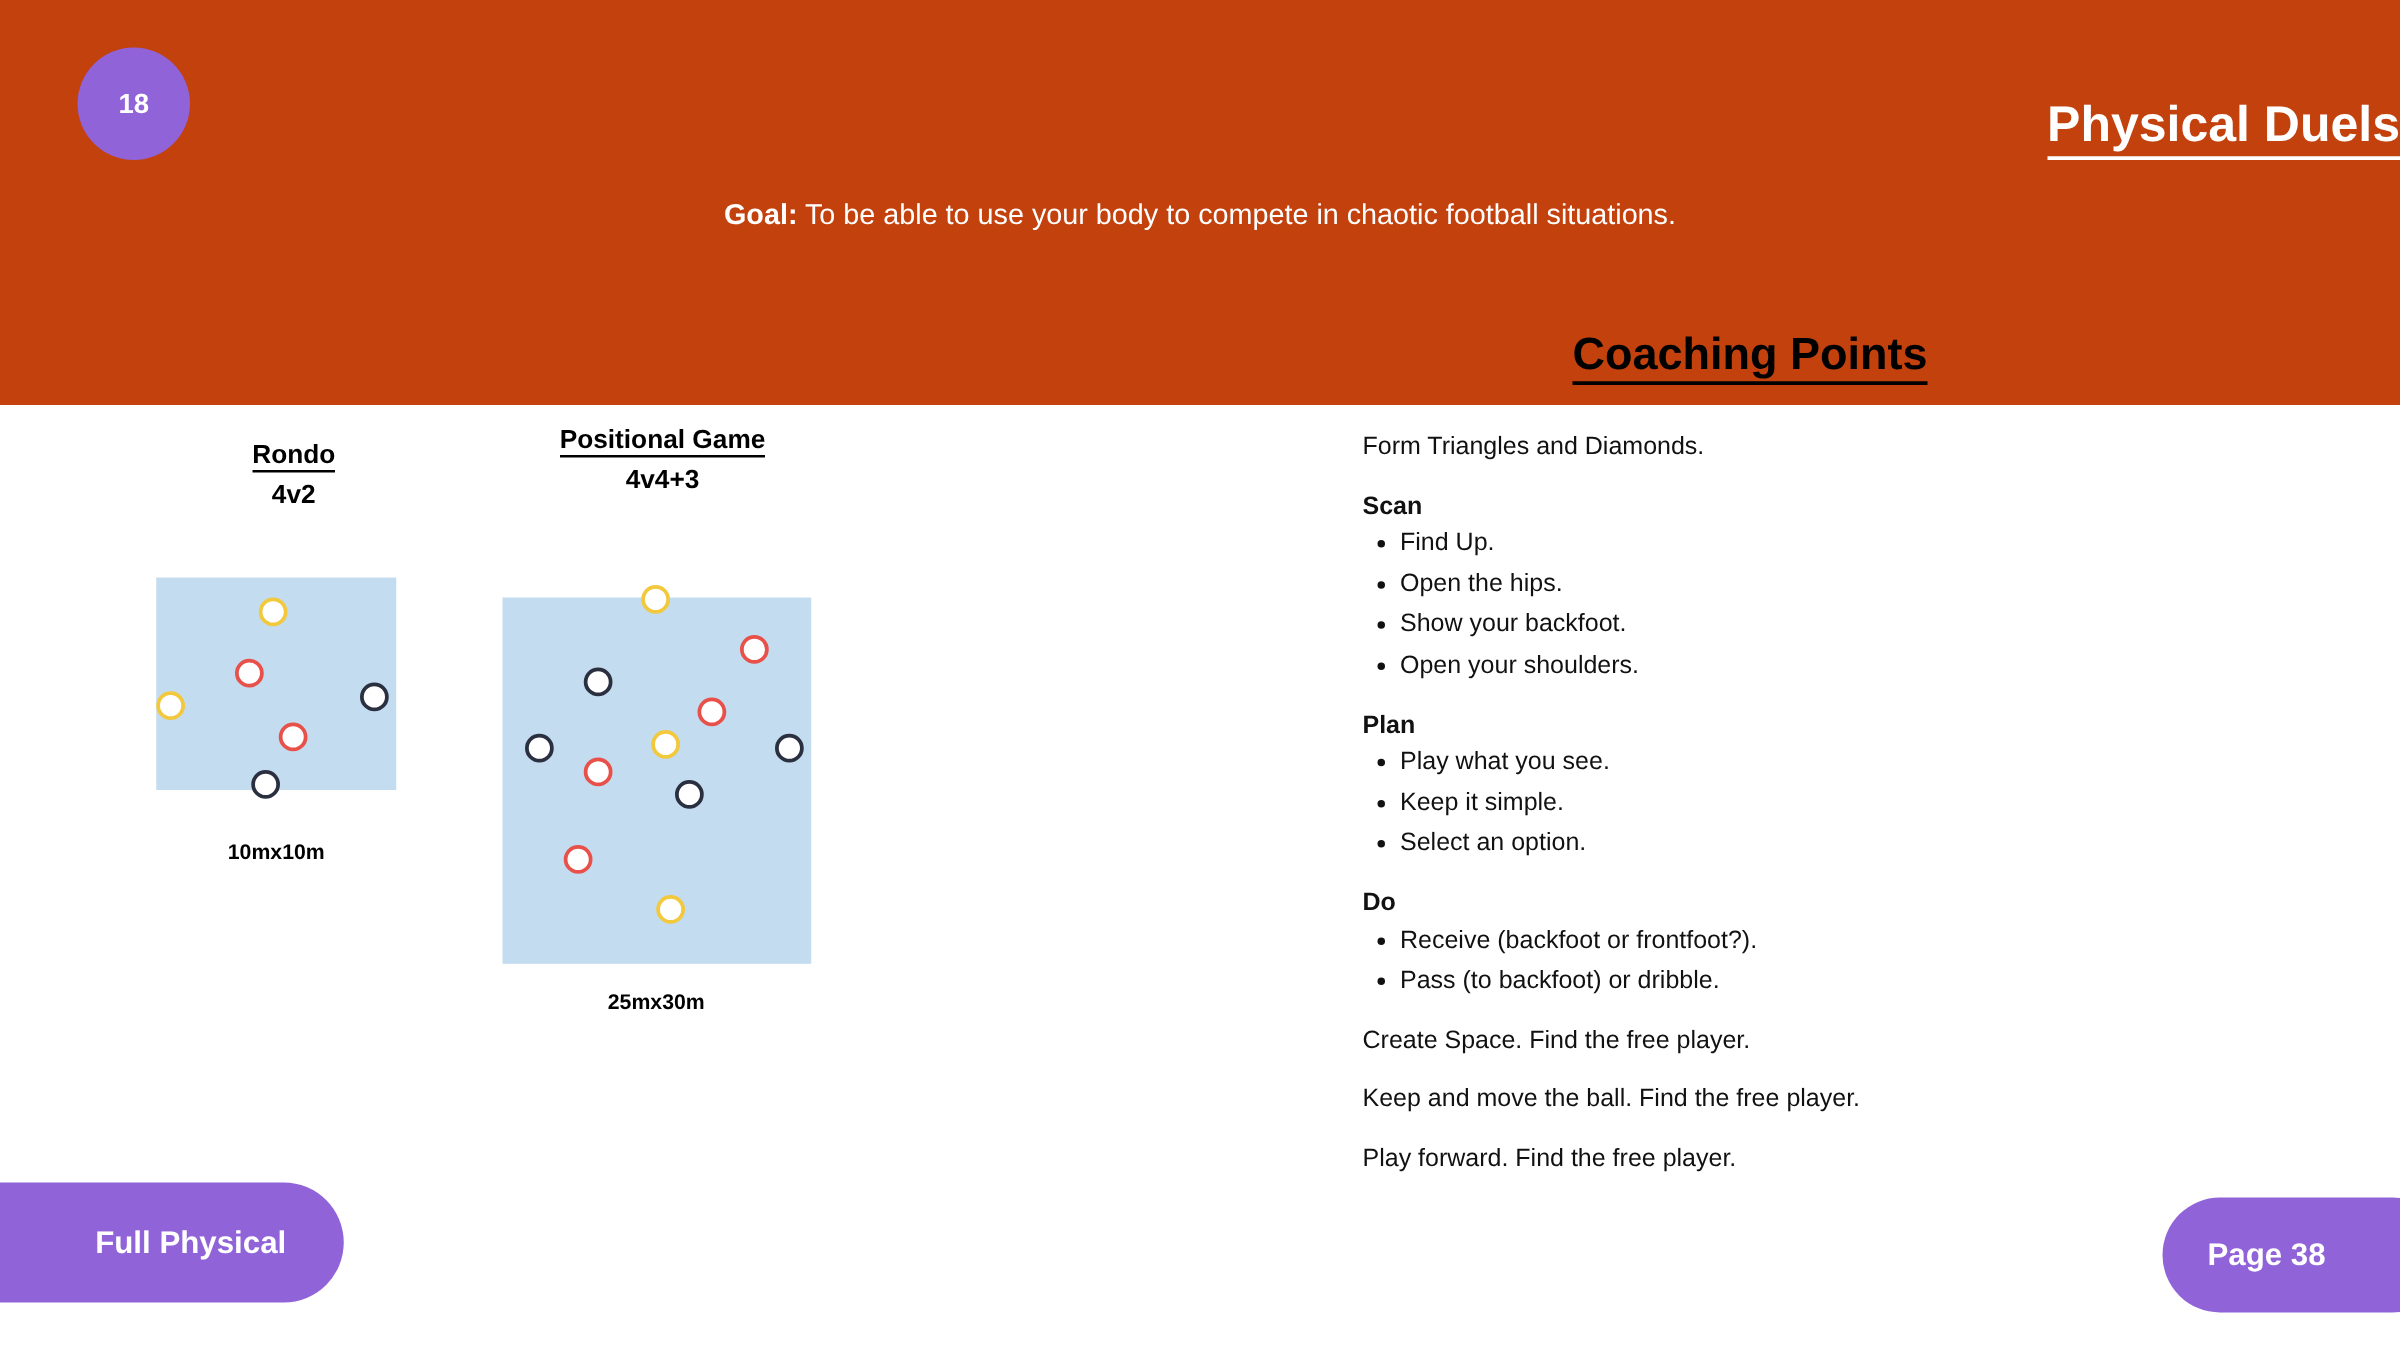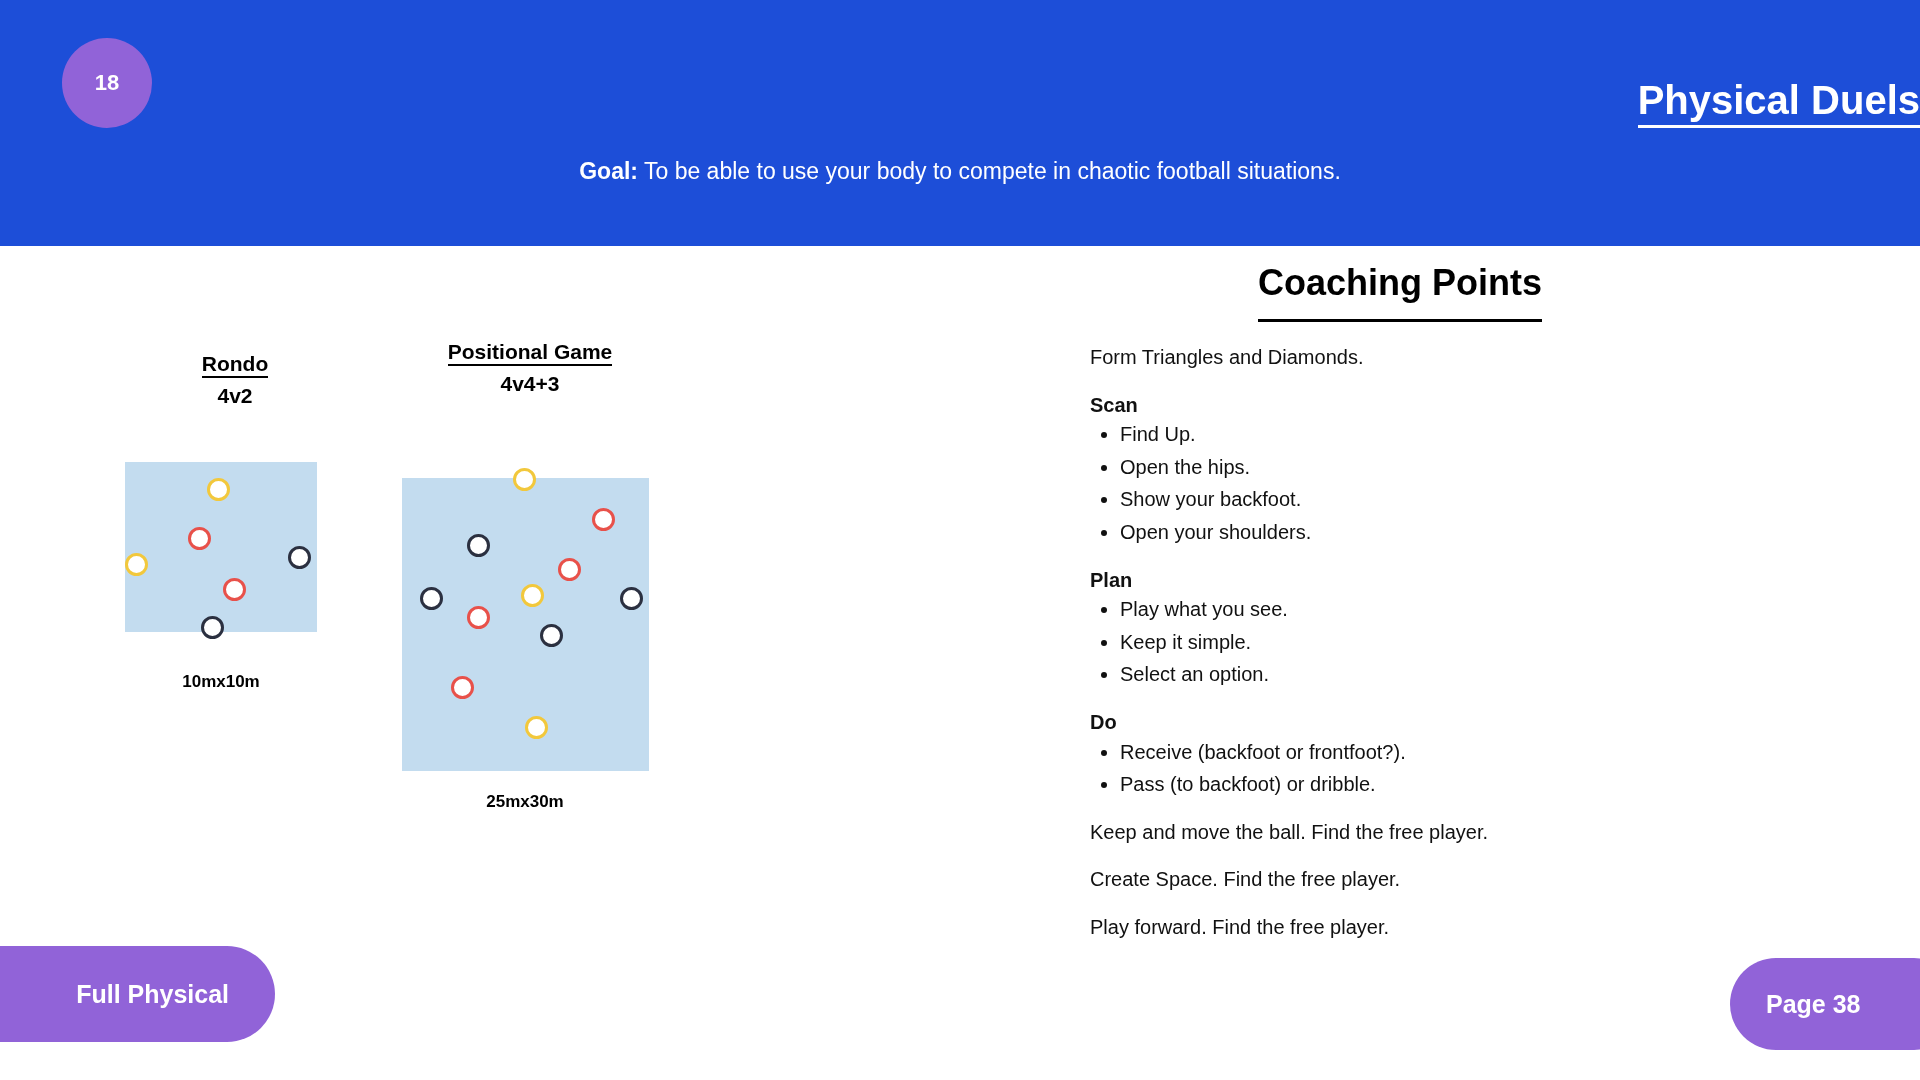--- a/index.html
+++ b/index.html
@@ -14,22 +14,22 @@
     position: relative;
     width: 1920px;
     height: 1080px;
     background: #ffffff;
   }
 
   
   .header {
     position: absolute;
     left: 0; top: 0;
-    width: 1920px; height: 246px;
-    background: #1d4ed8;
+    width: 1920px; height: 324px;
+    background: #c2410c;
   }
   .badge-number {
     position: absolute;
     left: 62px; top: 38px;
     width: 90px; height: 90px;
     border-radius: 50%;
     background: #9163d8;
     color: #ffffff;
     font-size: 22px;
     font-weight: bold;
@@ -101,21 +101,21 @@
   
   .coaching-title {
     position: absolute;
     left: 1090px; top: 262px;
     width: 620px;
     text-align: center;
     font-size: 36px;
     font-weight: bold;
     color: #000000;
   }
-  .coaching-title span { border-bottom: 3px solid #000; padding-bottom: 16px; margin-top: 16px; }
+  .coaching-title span { border-bottom: 3px solid #000; padding-bottom: 2px; margin-top: 16px; }
 
   .cp-body {
     position: absolute;
     left: 1090px; top: 345px;
     width: 740px;
     font-size: 20px;
     color: #111111;
     line-height: 1.28;
   }
   .cp-para { margin-bottom: 22px; }
@@ -267,22 +267,22 @@
       <li>Keep it simple.</li>
       <li>Select an option.</li>
     </ul>
 
     <div class="cp-section-head">Do</div>
     <ul class="cp-list">
       <li>Receive (backfoot or frontfoot?).</li>
       <li>Pass (to backfoot) or dribble.</li>
     </ul>
 
+    <div class="cp-para">Create Space. Find the free player.</div>
     <div class="cp-para">Keep and move the ball. Find the free player.</div>
-    <div class="cp-para">Create Space. Find the free player.</div>
     <div class="cp-para">Play forward. Find the free player.</div>
   </div>
 
   <div class="pill-left">
     <span>Full Physical</span>
   </div>
   <div class="pill-right">
     <span>Page 38</span>
   </div>
 

